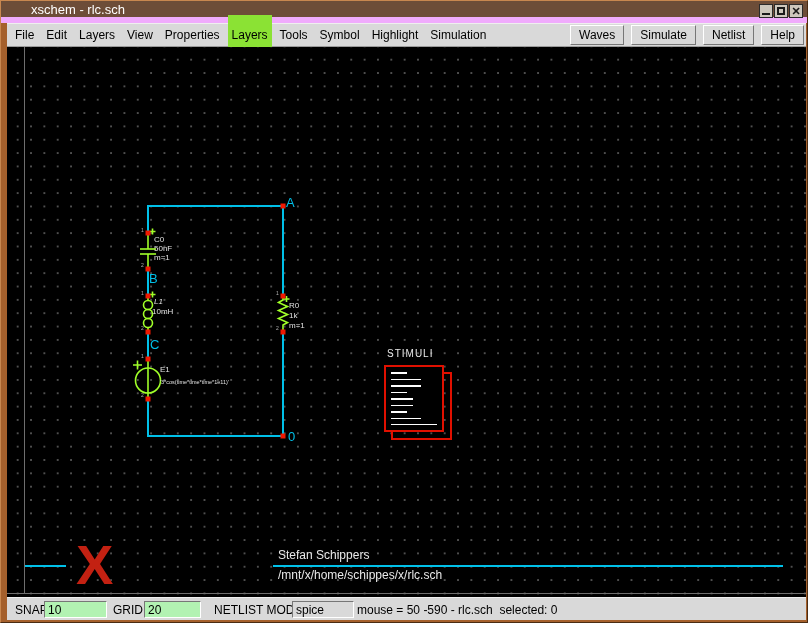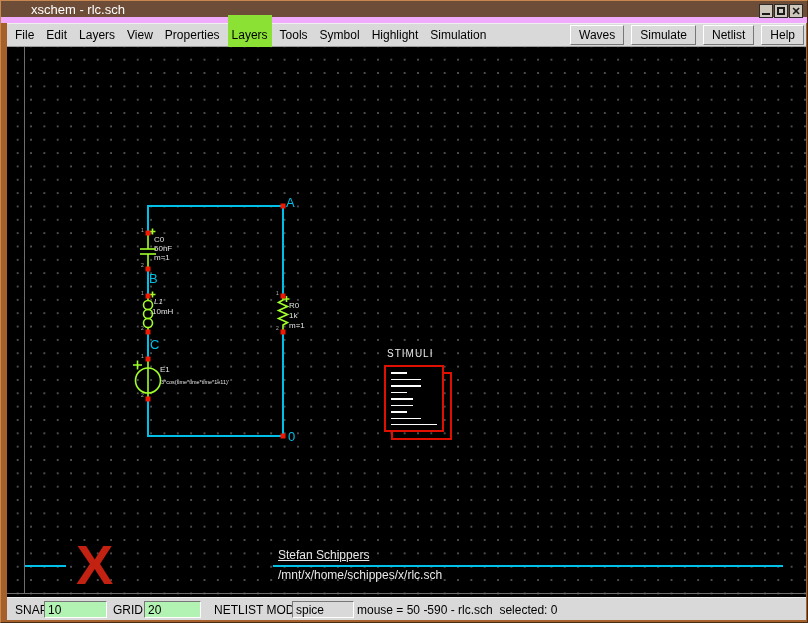--- a/index.html
+++ b/index.html
@@ -67,21 +67,21 @@
 
   .lbl{ position:absolute; color:var(--labeltext,#e0e0e0); font-size:8px; line-height:9px; white-space:nowrap;text-align:center; }
   .expr{ font-size:5.5px; }
   .node{ position:absolute; color:var(--wire,#00c0e8); font-size:13px; line-height:13px; }
   .pinnum{ position:absolute; color:#b5b5b5; font-size:5px; line-height:5px; }
   .stim-title{ position:absolute; color:#e8e8e8; font-size:10px; letter-spacing:1px;text-align:right; }
 
   .logo{ position:absolute; left:69px; top:494px; height:48px; display:flex; align-items:center; }
   .logo-x{ color:var(--logored,#c32112); font-size:56px; font-weight:bold; line-height:44px; }
   .logo-rest{ color:#cfcfcf; font-size:37px; line-height:40px; letter-spacing:0.5px; margin-left:1px; }
-  .author{ position:absolute; left:271px; top:501px; color:#e8e8e8; font-size:12px;text-decoration:underline; }
+  .author{ position:absolute; left:271px; top:501px; color:#e8e8e8; font-size:12px; }
   .filepath{ position:absolute; left:271px; top:521px; color:#e8e8e8; font-size:12px; }
 
   
   .statusbar{
     position:absolute; left:6px; top:596px; width:799px; height:23px;
     background:#d9d9d9; border-top:1px solid #efefef;
     font-size:12px; color:#000;
   }
   .sb-label{ position:absolute; top:5px; }
   .sb-input{

